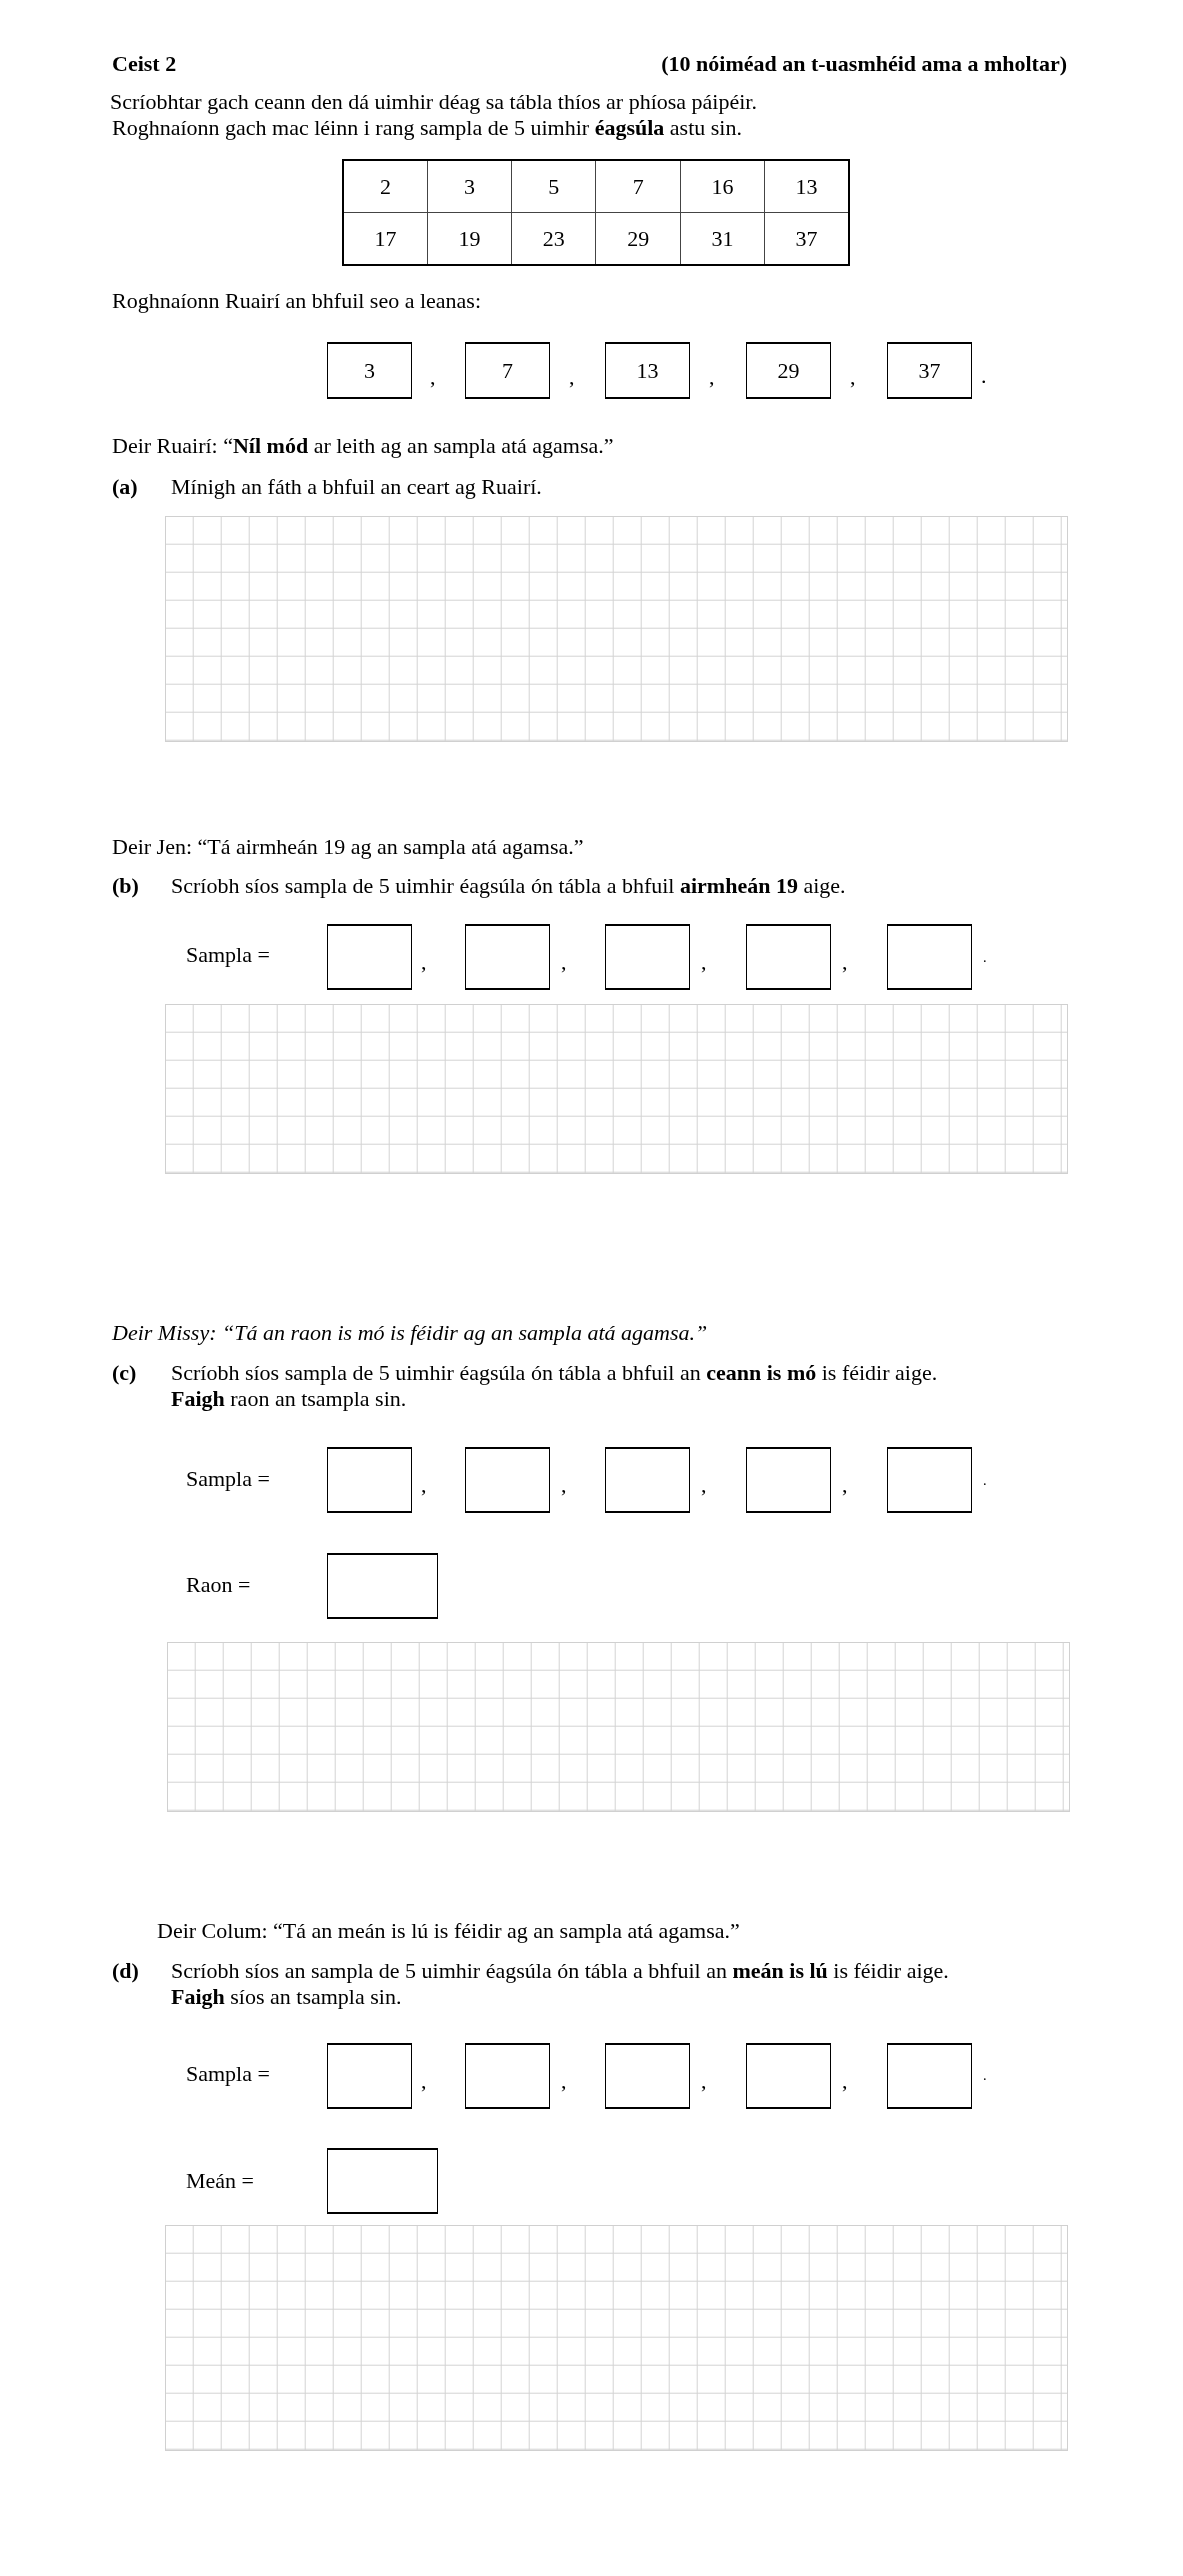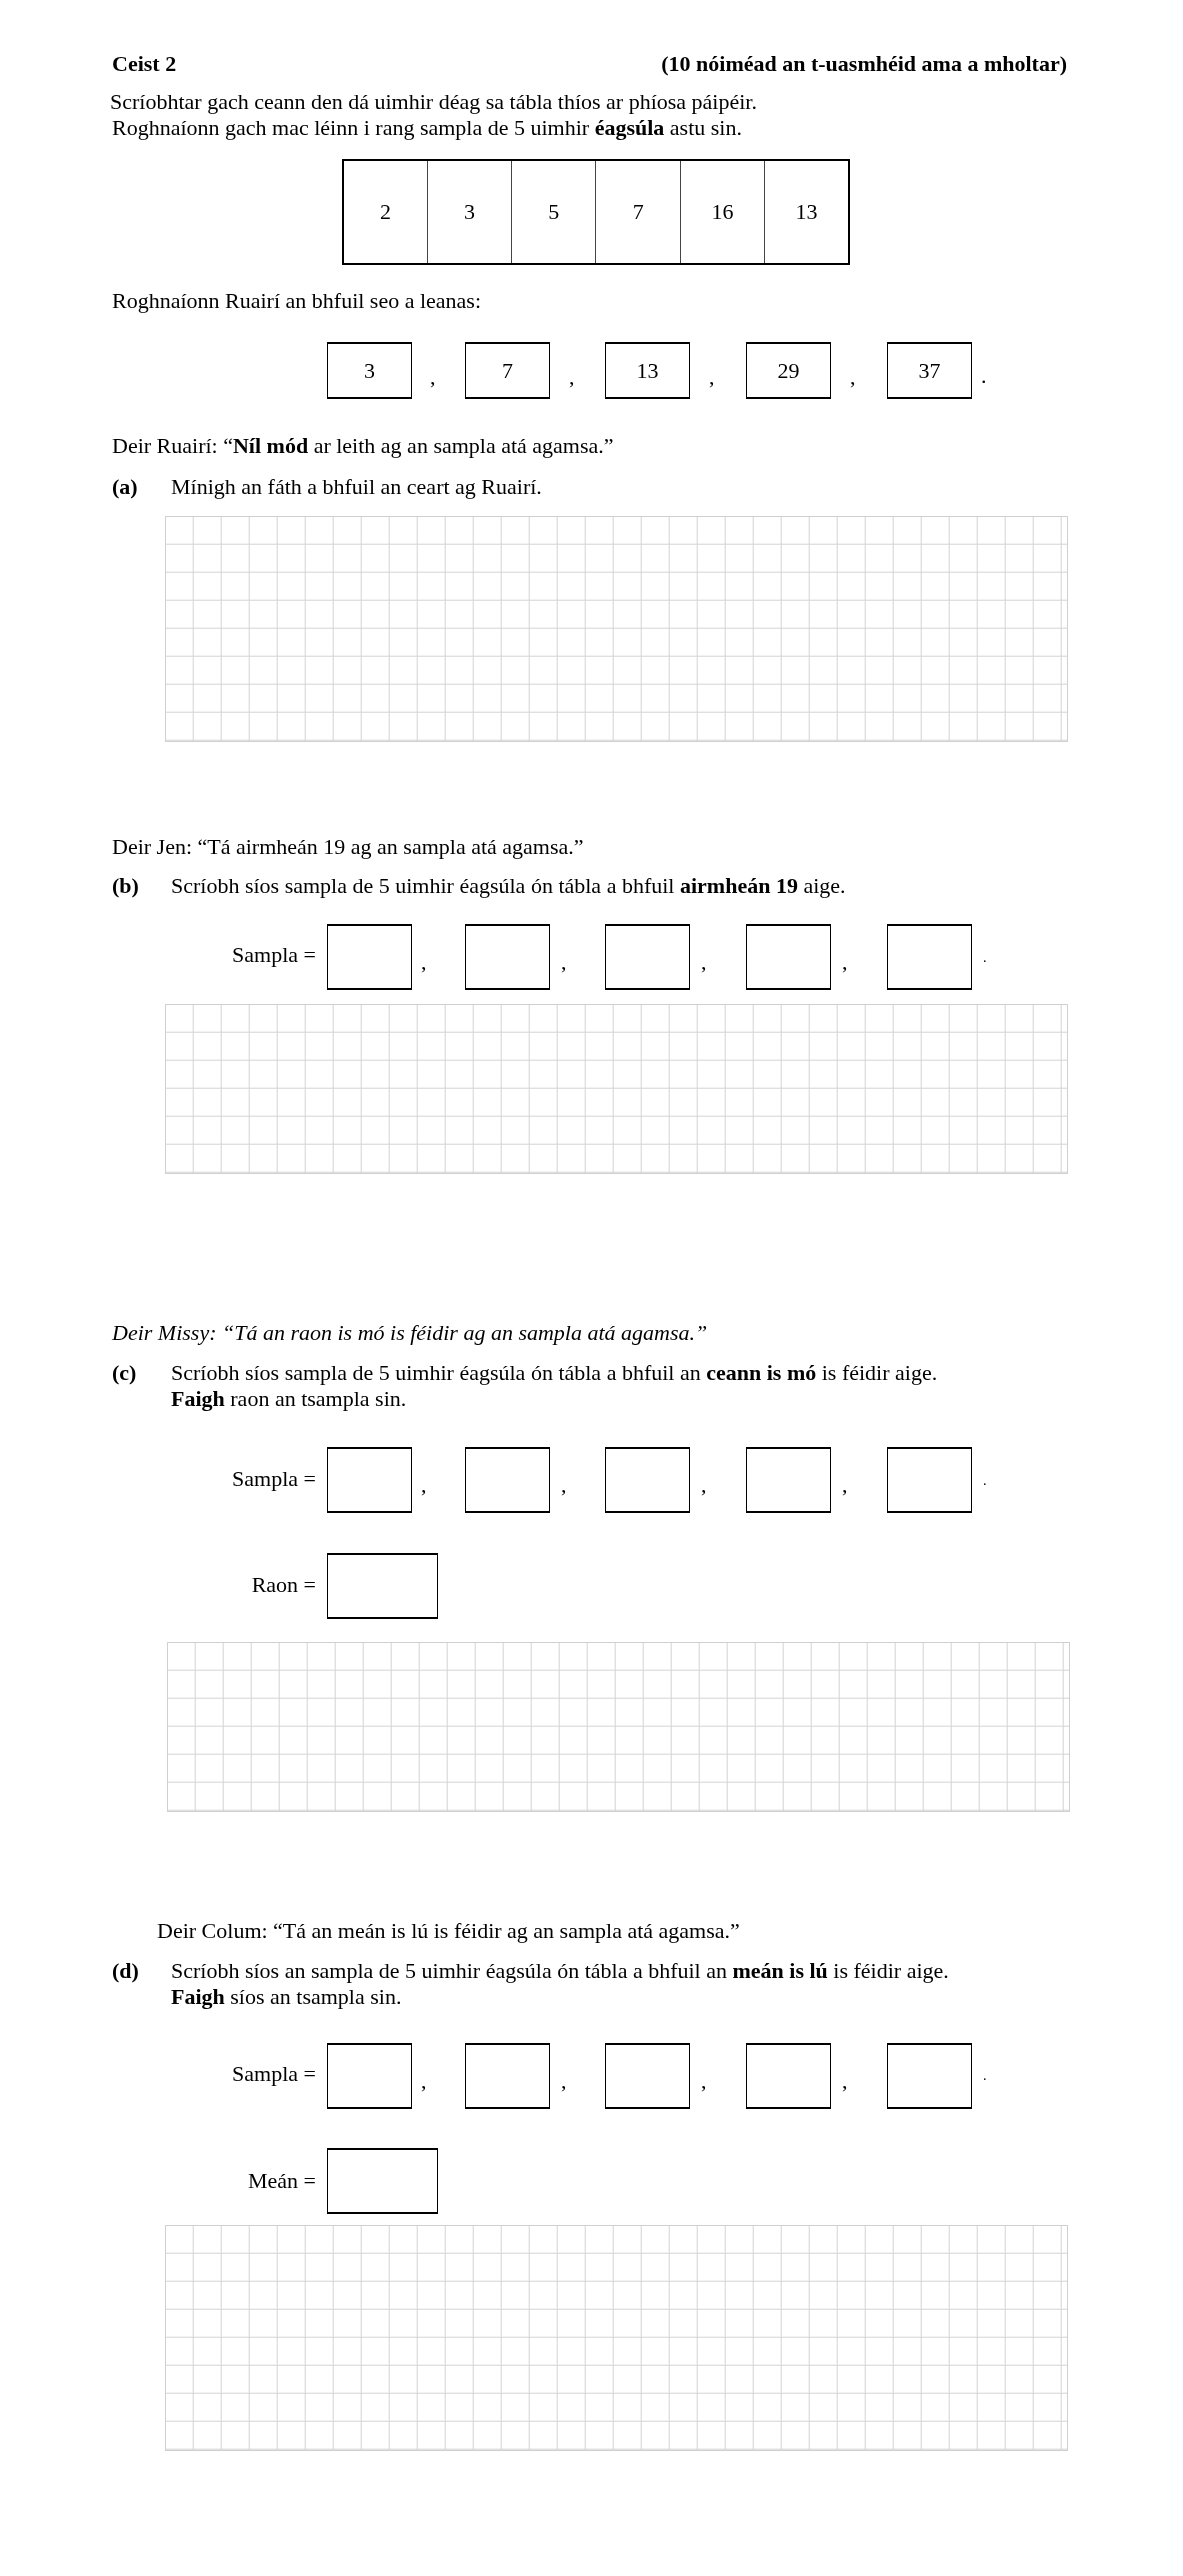--- a/index.html
+++ b/index.html
@@ -25,21 +25,21 @@
   }
 
   
   .box {
     position: absolute; width: 85px; border: 1.3px solid #000;
     border-top-width: 2.6px; border-bottom-width: 2.6px; box-sizing: border-box;
     display: flex; align-items: center; justify-content: center; font-size: 22px;
   }
   .box.wide { width: 111px; }
   .sep { position: absolute; font-size: 22px; line-height: 26px; }
-  .row-label { position: absolute; text-align: right; width: 130px; line-height: 26px; }
+  .row-label { position: absolute; width: 130px; line-height: 26px; }
 
   
   .grid {
     position: absolute; box-sizing: border-box;
     border: 1.3px solid #d0d0d0;
     background-image:
       linear-gradient(to right, #d3d3d3 1.3px, transparent 1.3px),
       linear-gradient(to bottom, #d3d3d3 1.3px, transparent 1.3px);
     background-size: 28px 28px;
     background-position: -1.3px -1.3px;
@@ -56,20 +56,28 @@
 
 <table class="num-table">
   <tbody>
       <tr>
     <td>2</td>
     <td>3</td>
     <td>5</td>
     <td>7</td>
     <td>16</td>
     <td>13</td>
+  </tr>
+  <tr>
+    <td>17</td>
+    <td>19</td>
+    <td>23</td>
+    <td>29</td>
+    <td>31</td>
+    <td>37</td>
   </tr>
 </tbody>
   </table>
 
 <div class="abs" style="left:112px; top:288px;">Roghnaíonn Ruairí an bhfuil seo a leanas:</div>
 <div class="box" style="left:327px; top:342px; height:57px;">3</div>
 <div class="sep" style="left:430px; top:364px;">,</div>
 <div class="box" style="left:465px; top:342px; height:57px;">7</div>
 <div class="sep" style="left:569px; top:364px;">,</div>
 <div class="box" style="left:605px; top:342px; height:57px;">13</div>

